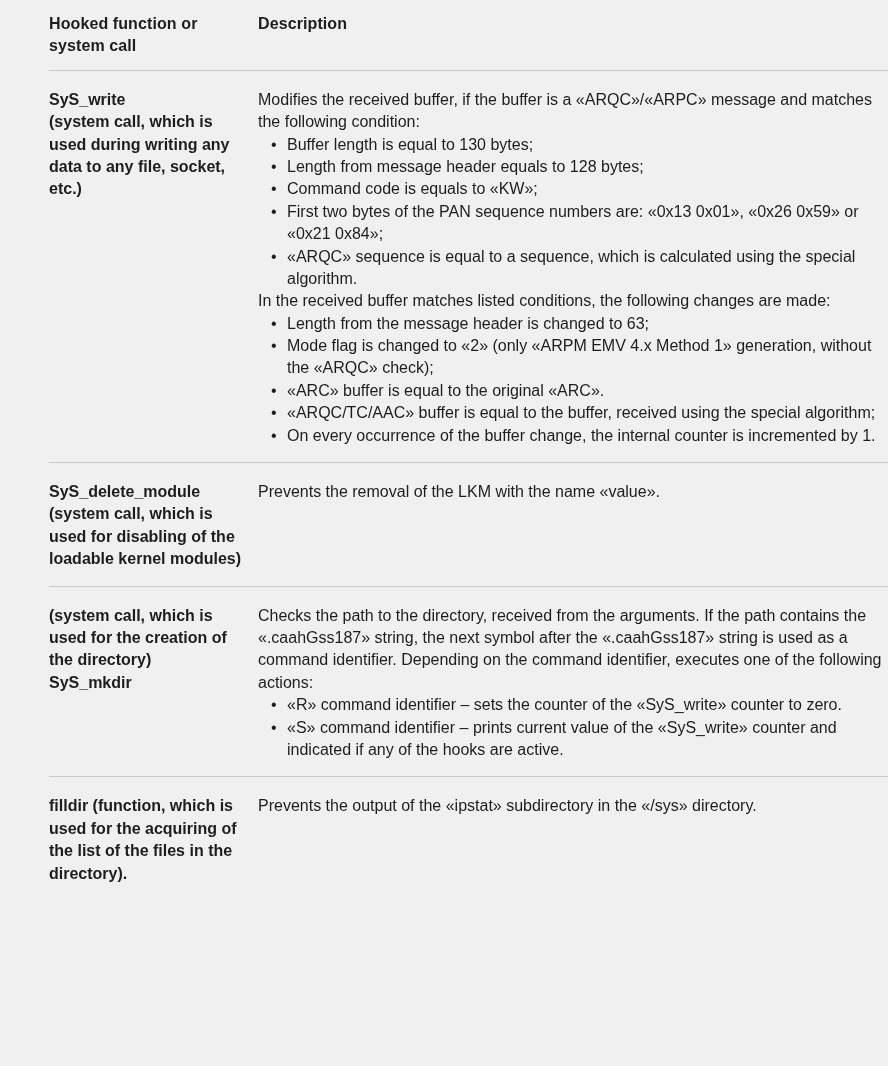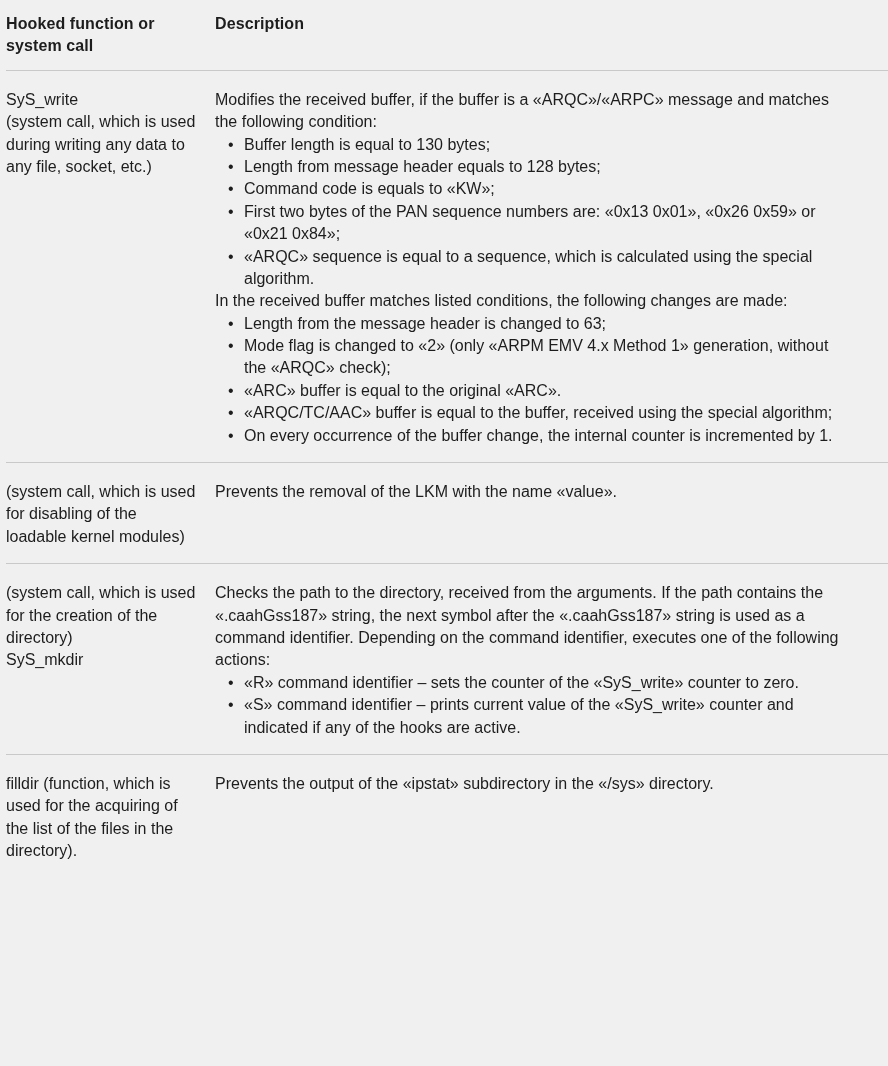--- a/index.html
+++ b/index.html
@@ -10,36 +10,38 @@
     width: 888px;
     height: 1066px;
     overflow: hidden;
     background: #f0f0f0;
     color: #1d1d1d;
     font-family: "Liberation Sans", sans-serif;
     font-size: 16px;
     line-height: 1.4;
   }
   .table {
-    padding-left: 6px;
+    padding-left: 22px;
+    margin-left: 27px;
   }
   .head, .row {
     display: flex;
     align-items: flex-start;
   }
   .head {
     padding: 13px 0 12px 0;
   }
   .row {
     border-top: 1px solid #c9c9c9;
     padding: 18px 0 15px 0;
   }
   .cell-left {
     flex: 0 0 194px;
     margin-right: 15px;
+    font-weight: bold;
   }
   .cell-right {
     flex: 0 0 636px;
   }
   .head .cell-left,
   .head .cell-right {
     font-weight: 700;
     letter-spacing: 0.1px;
   }
   .fn-text, .para {
@@ -89,20 +91,21 @@
             <li class="bullet-item">Length from the message header is changed to 63;</li>
             <li class="bullet-item">Mode flag is changed to «2» (only «ARPM EMV 4.x Method 1» generation, without the «ARQC» check);</li>
             <li class="bullet-item">«ARC» buffer is equal to the original «ARC».</li>
             <li class="bullet-item">«ARQC/TC/AAC» buffer is equal to the buffer, received using the special algorithm;</li>
             <li class="bullet-item">On every occurrence of the buffer change, the internal counter is incremented by 1.</li>
           </ul>
         </div>
       </div>
       <div class="row">
         <div class="cell-left">
+          <div class="fn-text">SyS_delete_module</div>
           <div class="fn-text">(system call, which is used for disabling of the loadable kernel modules)</div>
         </div>
         <div class="cell-right">
           <div class="para">Prevents the removal of the LKM with the name «value».</div>
         </div>
       </div>
       <div class="row">
         <div class="cell-left">
           <div class="fn-text">(system call, which is used for the creation of the directory)</div>
           <div class="fn-text">SyS_mkdir</div>

